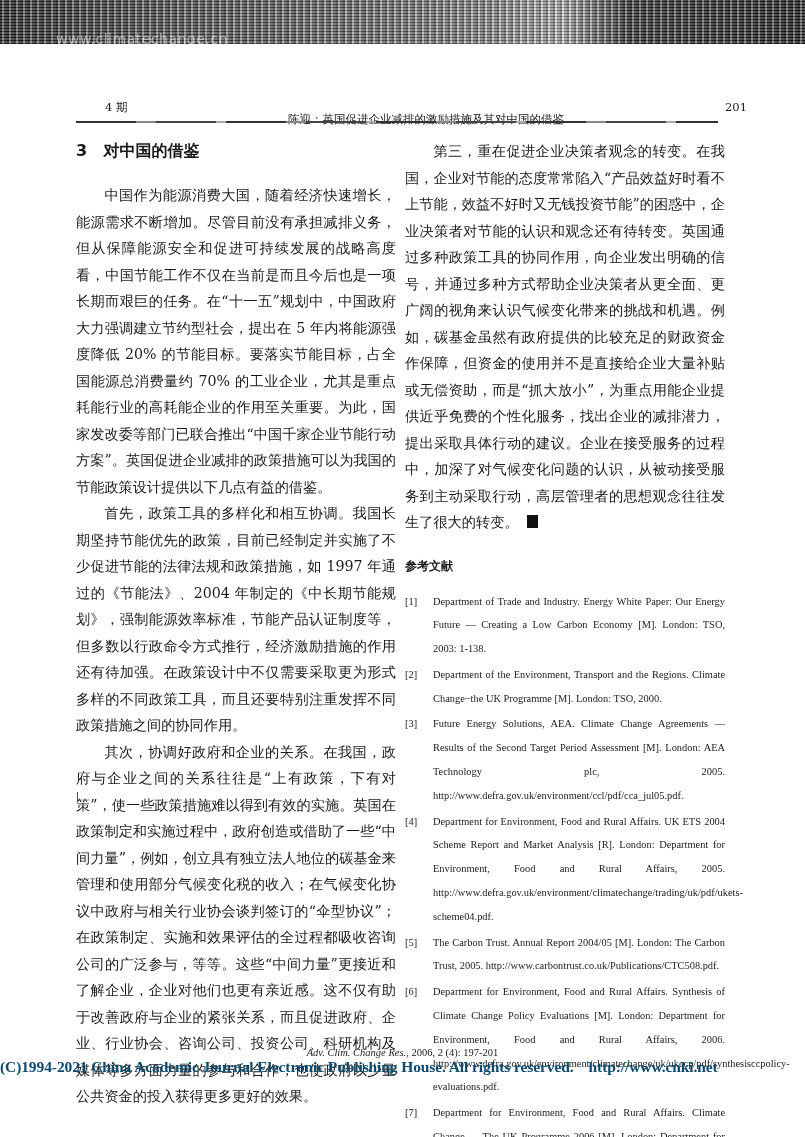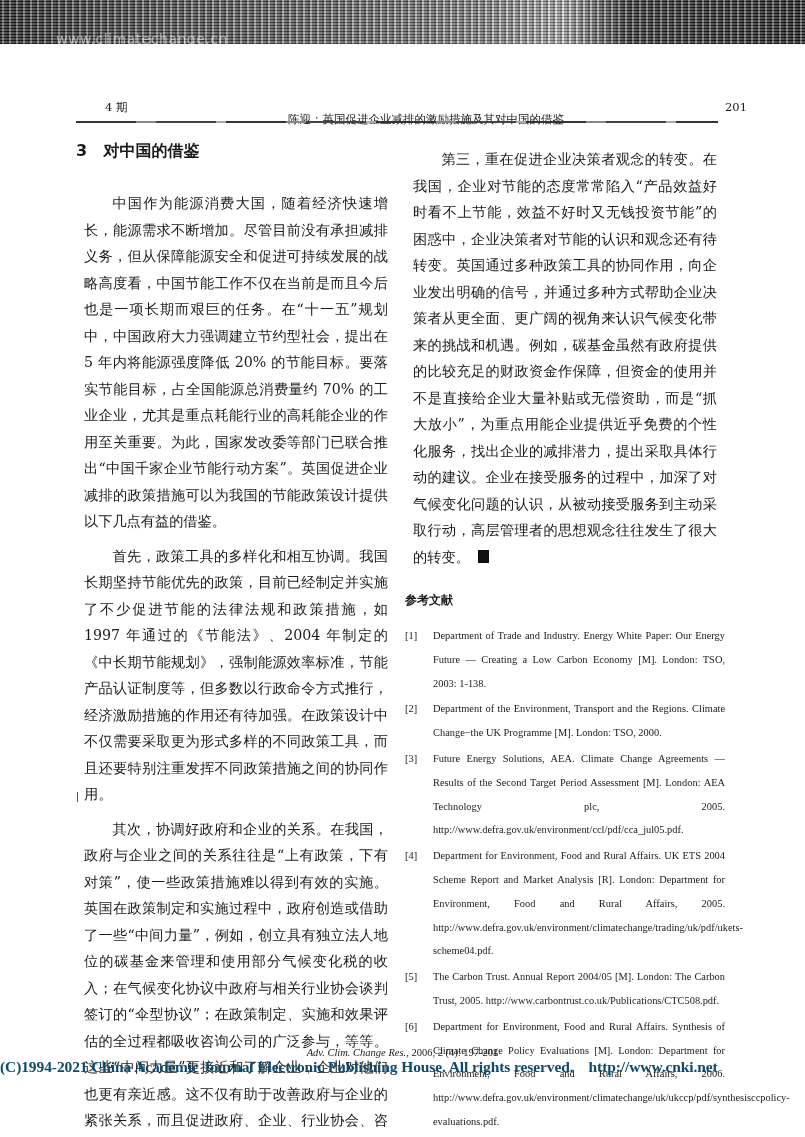--- a/index.html
+++ b/index.html
@@ -22,24 +22,24 @@
   .rh-page { position: absolute; right: 0; top: 0; }
   .rule { position: absolute; left: 76px; top: 121px; width: 642px; height: 2px;
     background: repeating-linear-gradient(90deg, #333 0 60px, #888 60px 80px, #444 80px 140px, #aaa 140px 150px); }
 
   .col { position: absolute; top: 138px; width: 320px; font-size: 14.2px; line-height: 26.5px;
     text-align: justify; }
   .col-left { left: 76px; }
   .col-right { left: 405px; }
 
   .section-heading { font-family: "DejaVu Sans", sans-serif; font-weight: bold; font-size: 16px;
-    margin: 0 0 26px 0; line-height: 26px; }
+    margin: 0 0 18px 0; line-height: 26px; }
   .section-heading .num { display: inline-block; width: 22px; }
 
-  p.para { margin: 8px; text-indent: 2em; }
+  p.para { margin: 0; text-indent: 2em; }
   .end-mark { display: inline-block; width: 11px; height: 13px; background: #111; vertical-align: -1px; margin-left: 8px; }
 
   .refs-heading { font-family: "DejaVu Sans", sans-serif; font-weight: bold; font-size: 12px;
     margin: 20px 0 14px 0; line-height: 20px; }
   .refs { list-style: none; margin: 0; padding: 0; }
   .ref { position: relative; padding-left: 28px; font-family: "Liberation Serif", serif;
     font-size: 10.4px; line-height: 23.8px; text-align: justify; margin-bottom: 2px; }
   .ref-num { position: absolute; left: 0; top: 0; }
 
   .margin-mark { position: absolute; left: 77px; top: 792px; width: 1px; height: 10px; background: #555; }

